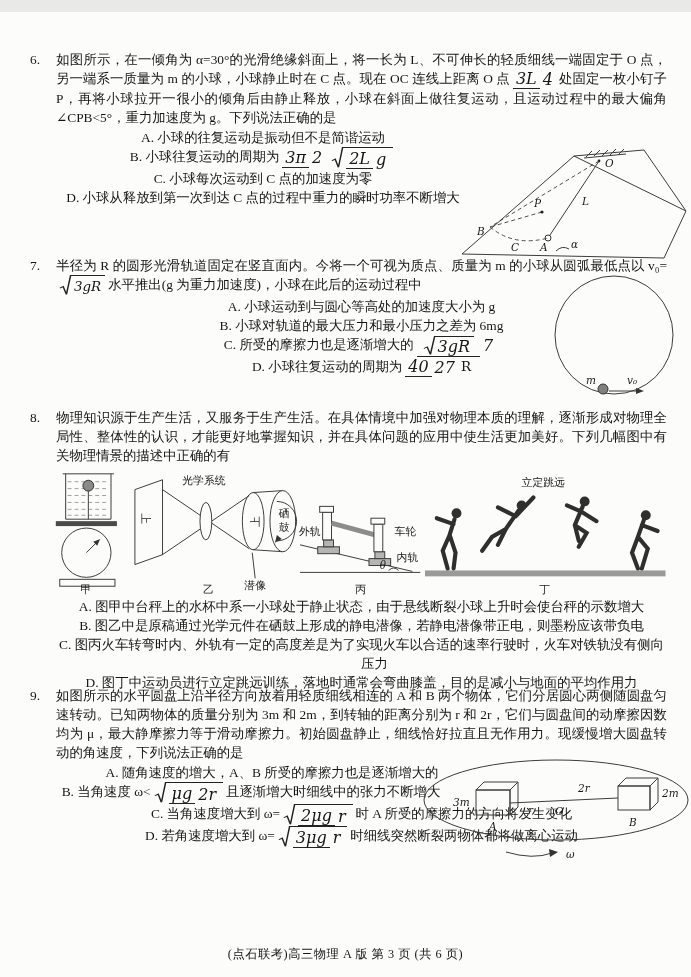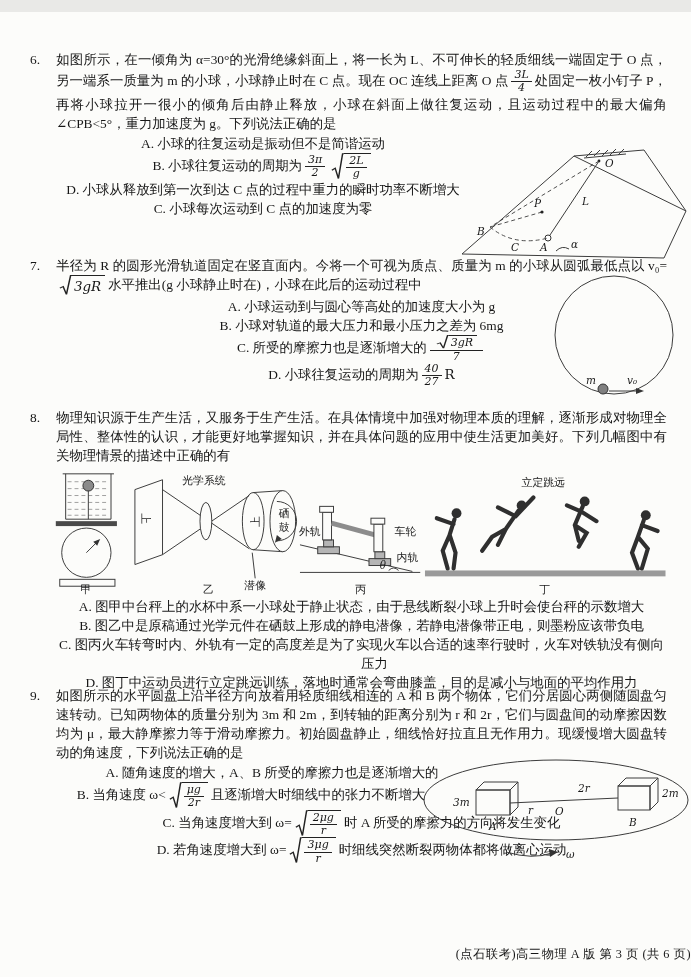--- a/index.html
+++ b/index.html
@@ -6,40 +6,40 @@
   html,body{background:#e9e9e7}
   .page{position:relative;width:691px;height:977px;margin:12px auto;background:#fcfcfa;
         color:#161616;font-family:"Liberation Serif","DejaVu Serif","DejaVu Sans",serif;
         font-size:13.4px;line-height:19px;overflow:hidden}
   .q{position:absolute;left:30px;right:24px}
   #q6{top:38px}#q7{top:244px}#q8{top:396px}#q9{top:674px}
   .stem{text-indent:-26px;padding-left:26px;margin-bottom:1px;text-align:justify}
   .qnum{display:inline-block;width:26px;text-indent:0}
   .opt{padding-left:52px;text-indent:-26px;margin:0;text-align:center}
   .w440{max-width:440px}.w458{max-width:458px}.w416{max-width:416px}
-  .frac{display:inline-flex;flex-direction:column;align-items:center;vertical-align:middle;
+  .frac{display:inline-flex;flex-direction:row;align-items:center;vertical-align:middle;
         margin:0 3px;font-family:"DejaVu Serif",serif;font-style:italic;
-        line-height:1.12;font-size:11px;text-indent:0}
+        line-height:1.12;font-size:16px;text-indent:0}
   .frac .fn{padding:0 3px;border-bottom:1.2px solid #222}
   .frac .fd{padding:0 3px}
   .sqrt{display:inline-flex;position:relative;padding-left:13px;vertical-align:middle;
         margin:0 3px;font-family:"DejaVu Serif",serif;font-style:italic;text-indent:0}
   .sqrt .radsvg{position:absolute;left:0;top:0;width:13px;height:100%}
   .sqrt .sq-in{border-top:1.4px solid #222;padding:1px 4px 0 2px;display:inline-block}
   .sqrt .frac{margin:0}
   .mvar{font-family:"DejaVu Serif",serif}
   .diag{position:absolute}
   #d6{left:458px;top:136px}#d7{left:532px;top:260px}#d9{left:418px;top:736px}
   .figrow{display:flex;align-items:flex-end;margin:4px 0 2px 12px}
   svg{display:block;font-family:inherit}
   svg text{fill:#1a1a1a;font-size:11px}
   svg .it{font-style:italic;font-family:"DejaVu Serif",serif;font-size:10.5px}
   svg .ln{stroke:#3c3c3c;stroke-width:1;fill:none}
   svg .dash{stroke:#3c3c3c;stroke-width:.9;fill:none;stroke-dasharray:4 3}
-  .footer{position:absolute;top:933px;left:0;width:100%;text-align:right;
+  .footer{position:absolute;top:933px;left:0;width:100%;text-align:center;
           font-size:12.3px;letter-spacing:.5px}
 </style>
 </head>
 <body>
 
 <div class="page">
 
   <section class="q" id="q6">
     <p class="stem">
       <span class="qnum">6.</span><span>如图所示，在一倾角为 α=30°的光滑绝缘斜面上，将一长为 L、不可伸长的轻质细线一端固定于 O 点，另一端系一质量为 m 的小球，小球静止时在 C 点。现在 OC 连线上距离 O 点</span><span class="frac">
@@ -55,22 +55,22 @@
         </span><span class="sqrt">
           <svg class="radsvg" viewBox="0 0 14 40" preserveAspectRatio="none">
             <path d="M1 25 L4.5 22 L8 37 L12.5 1 L14 1" fill="none" stroke="#222" stroke-width="1.6"></path>
           </svg>
           <span class="sq-in"><span class="frac">
               <span class="fn">2L</span>
               <span class="fd">g</span>
             </span></span>
         </span>
     </p>
+    <p class="opt w440">C. 小球每次运动到 C 点的加速度为零</p>
     <p class="opt w440">D. 小球从释放到第一次到达 C 点的过程中重力的瞬时功率不断增大</p>
-    <p class="opt w440">C. 小球每次运动到 C 点的加速度为零</p>
   </section>
 
   <div class="diag" id="d6">
     <svg viewBox="0 0 232 116" width="232" height="116">
       <path class="ln" d="M4,106 L116,8 L228,63 L206,110 Z"></path>
       <path class="ln" d="M116,8 L186,2 L228,63"></path>
       <path class="ln" d="M126,10 L168,6" stroke-width=".9"></path>
       <path class="ln" d="M128,9 l6,-6 M136,8 l6,-6 M144,8 l6,-6 M152,7 l6,-6 M160,7 l6,-6" stroke-width=".8"></path>
       <circle cx="141" cy="13" r="1.4" fill="#222"></circle>
       <path class="ln" d="M141,13 L90,90"></path>
@@ -90,21 +90,21 @@
     </svg>
   </div>
 
   <section class="q" id="q7">
     <p class="stem">
       <span class="qnum">7.</span><span>半径为 R 的圆形光滑轨道固定在竖直面内。今将一个可视为质点、质量为 m 的小球从圆弧最低点以 v₀=</span><span class="sqrt">
           <svg class="radsvg" viewBox="0 0 14 40" preserveAspectRatio="none">
             <path d="M1 25 L4.5 22 L8 37 L12.5 1 L14 1" fill="none" stroke="#222" stroke-width="1.6"></path>
           </svg>
           <span class="sq-in mvar">3gR</span>
-        </span><span>水平推出(g 小球静止时在)，小球在此后的运动过程中</span>
+        </span><span>水平推出(g 为重力加速度)，小球在此后的运动过程中</span>
     </p>
     <p class="opt">A. 小球运动到与圆心等高处的加速度大小为 g</p>
     <p class="opt">B. 小球对轨道的最大压力和最小压力之差为 6mg</p>
     <p class="opt">
       <span>C. 所受的摩擦力也是逐渐增大的</span><span class="frac">
           <span class="fn"><span class="sqrt">
               <svg class="radsvg" viewBox="0 0 14 40" preserveAspectRatio="none">
                 <path d="M1 25 L4.5 22 L8 37 L12.5 1 L14 1" fill="none" stroke="#222" stroke-width="1.6"></path>
               </svg>
               <span class="sq-in mvar">3gR</span>

